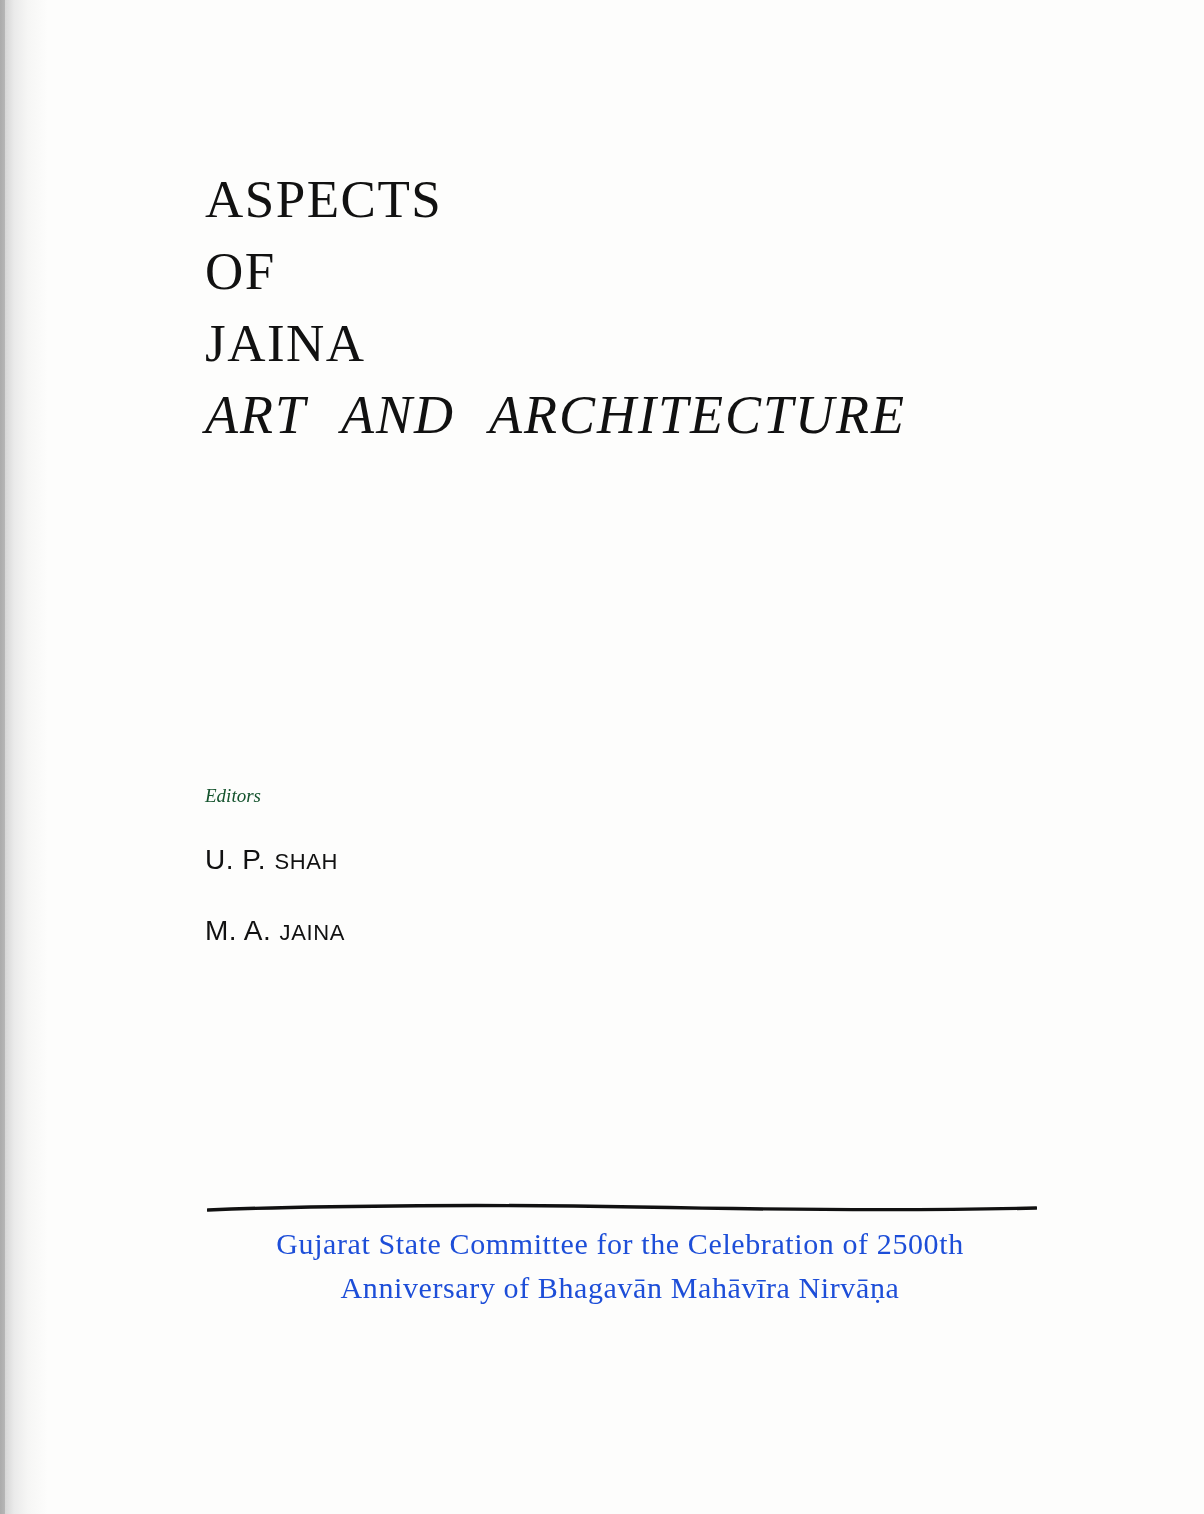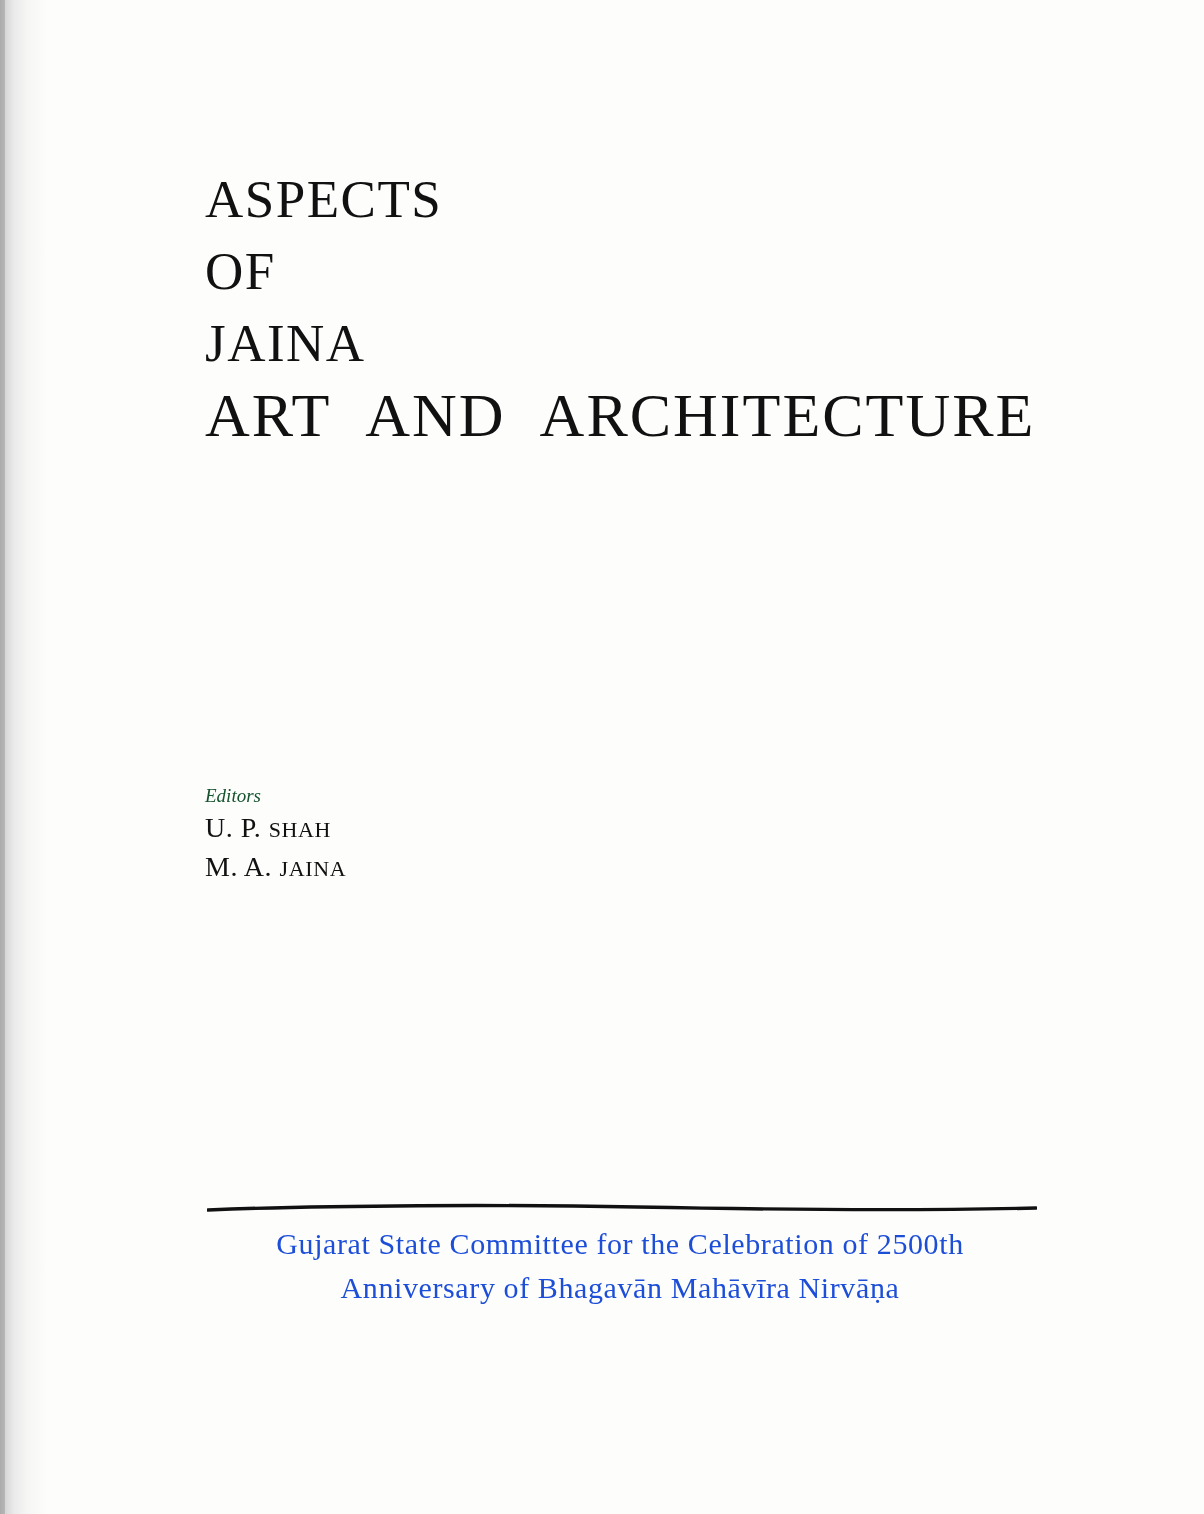--- a/index.html
+++ b/index.html
@@ -64,21 +64,22 @@
     font-family: "Liberation Serif", serif;
     font-size: 53px;
     line-height: 72px;
     letter-spacing: 1.5px;
     font-weight: 400;
     color: #111;
     white-space: nowrap;
   }
   .title-line.last {
     letter-spacing: 2px;
-    font-size: 62px;
+    font-size: 54px;
+    font-style: italic;
   }
   .title-line.last .w {
     display: inline-block;
   }
   .title-line.last .gap {
     display: inline-block;
     width: 34px;
   }
 
   
@@ -88,26 +89,27 @@
     top: 783px;
   }
   .editors-label {
     font-family: "Liberation Serif", serif;
     font-style: italic;
     font-size: 19px;
     line-height: 26px;
     color: #14532d;
   }
   .editor-name {
-    font-family: Liberation Serif, serif;
+    font-family: Liberation Sans, sans-serif;
     font-size: 28px;
     line-height: 37px;
     letter-spacing: 0.5px;
     color: #111;
     white-space: nowrap;
+    margin-top: 32px;
   }
   .editor-name .sc {
     font-size: 22px;
     letter-spacing: 0.6px;
   }
 
   
   .rule-wrap {
     position: absolute;
     left: 207px;

